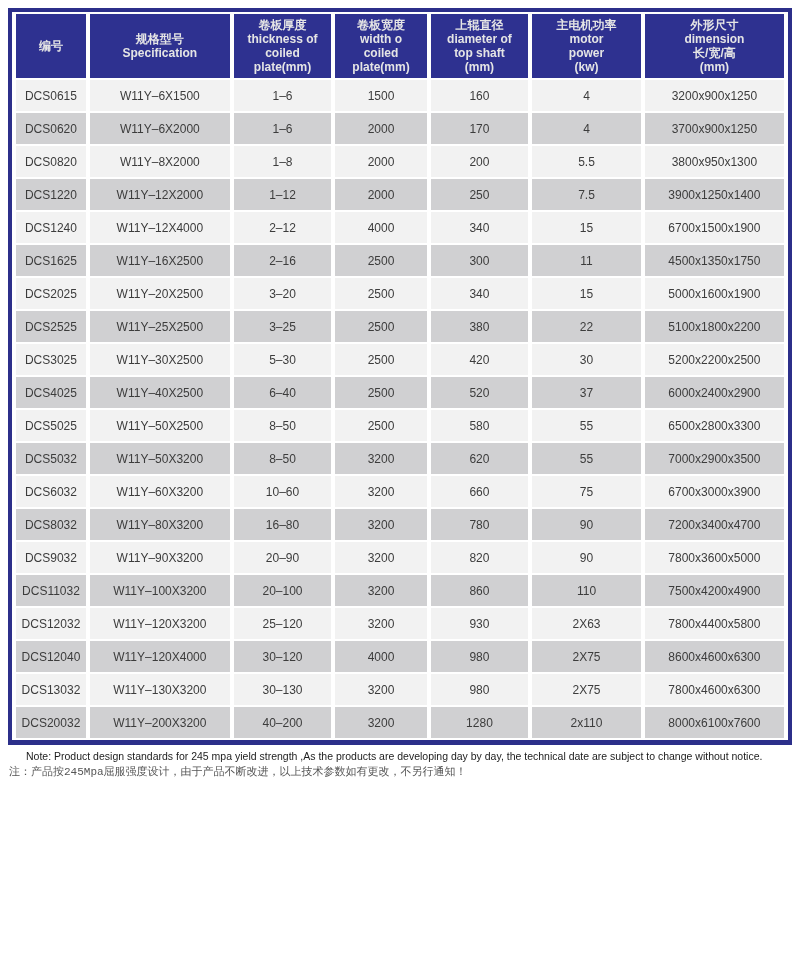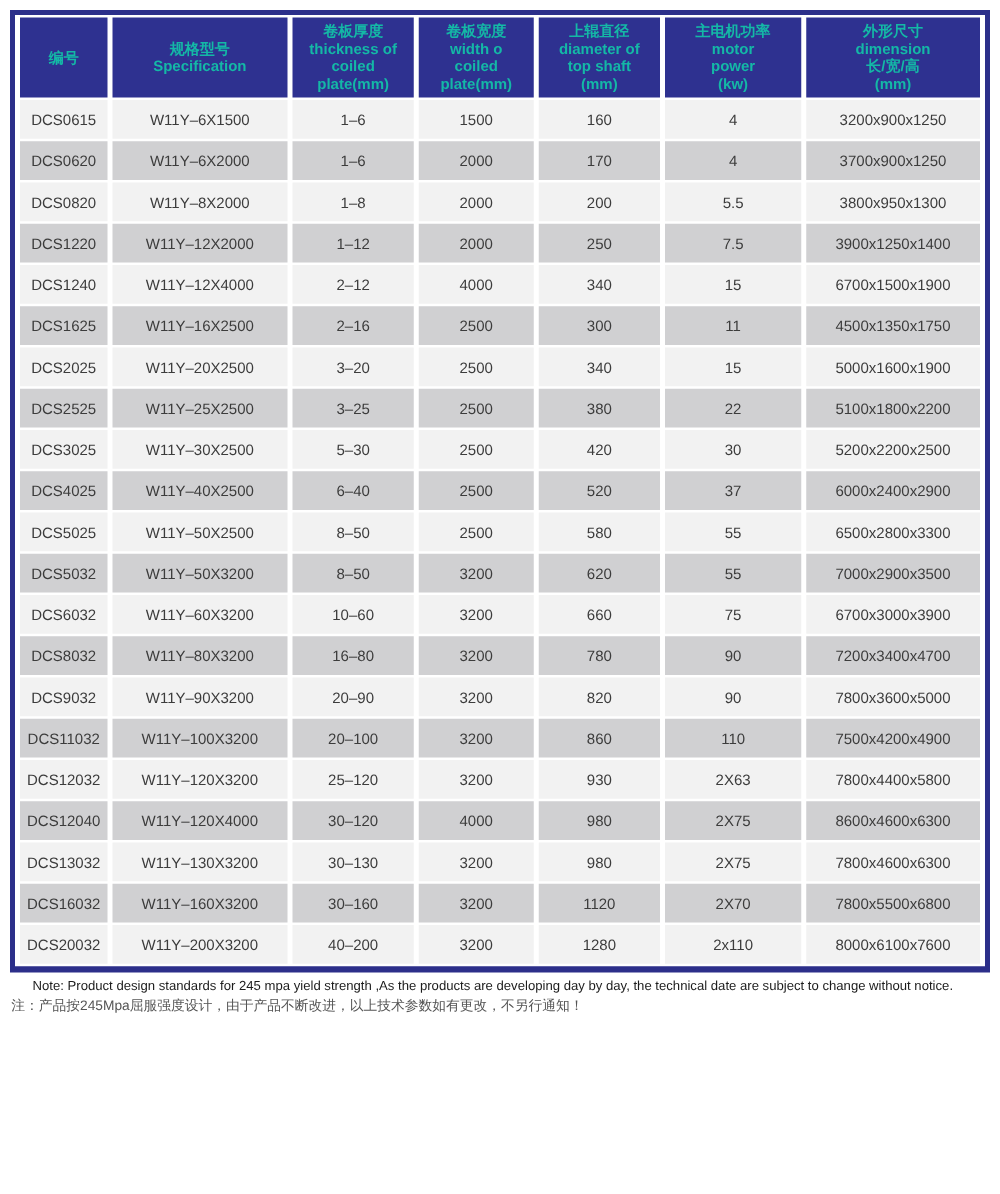--- a/index.html
+++ b/index.html
@@ -27,21 +27,21 @@
   }
   col.c1 { width: 9.4%; }
   col.c2 { width: 18.8%; }
   col.c3 { width: 13.1%; }
   col.c4 { width: 12.3%; }
   col.c5 { width: 13.1%; }
   col.c6 { width: 14.6%; }
   col.c7 { width: 18.7%; }
   thead th {
     background: #2e3190;
-    color: #14b8a6;
+    color: #e5e5e5;
     font-weight: bold;
     font-size: 12px;
     line-height: 14px;
     text-align: center;
     vertical-align: middle;
     height: 58px;
     padding: 3px 1px;
   }
   thead th div { white-space: nowrap; }
   tbody td {
@@ -59,20 +59,21 @@
   .note-en {
     font-size: 10.5px;
     color: #1c1c1c;
     line-height: 15px;
     margin-left: 17px;
   }
   .note-zh {
     font-size: 11px;
     color: #555555;
     line-height: 16px;
+    font-family: Liberation Mono, monospace;
   }
 </style>
 </head>
 <body>
 
 <div class="page">
 
   <table class="spec-table">
     <colgroup>
       <col class="c1">
@@ -290,29 +291,20 @@
         <tr>
           <td>DCS13032</td>
           <td>W11Y–130X3200</td>
           <td>30–130</td>
           <td>3200</td>
           <td>980</td>
           <td>2X75</td>
           <td>7800x4600x6300</td>
         </tr>
         <tr>
-          <td>DCS16032</td>
-          <td>W11Y–160X3200</td>
-          <td>30–160</td>
-          <td>3200</td>
-          <td>1120</td>
-          <td>2X70</td>
-          <td>7800x5500x6800</td>
-        </tr>
-        <tr>
           <td>DCS20032</td>
           <td>W11Y–200X3200</td>
           <td>40–200</td>
           <td>3200</td>
           <td>1280</td>
           <td>2x110</td>
           <td>8000x6100x7600</td>
         </tr>
       </tbody>
   </table>

